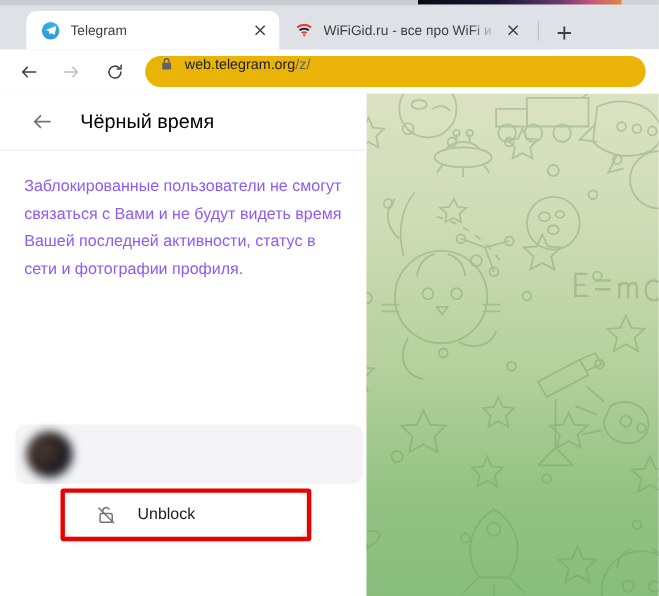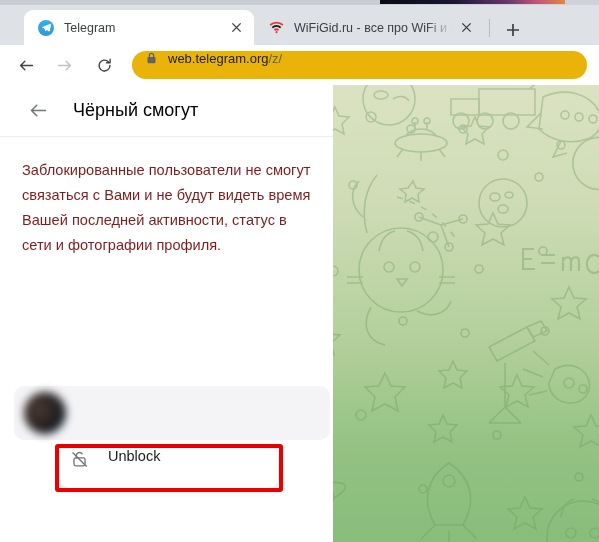--- a/index.html
+++ b/index.html
@@ -106,21 +106,21 @@
   }
   .panel-header .backarrow {
     width:28px;height:28px;margin-left:24px;
     display:flex;align-items:center;justify-content:center; color:#707579;
   }
   .panel-title {
     margin-left:21px; font-size:18px; color:#000000; font-weight:400;
   }
   .panel-desc {
     padding:21px 22px 0 22px;
-    font-size:14.6px; line-height:25px; color:#7f1d1d;
+    font-size:14.6px; line-height:25px; color:#8b5cf6;
   }
 
   
   .user-row {
     position:absolute; left:14px; top:301px; width:316px; height:54px;
     background:#f4f4f6; border-radius:10px;
     display:flex; align-items:center; padding-left:10px;
   }
   .avatar {
     width:42px;height:42px;border-radius:50%;
@@ -140,21 +140,21 @@
 
   
   .ctx-highlight {
     position:absolute; left:55px; top:359px; width:228px; height:48px;
     border:4px solid #e90000; border-radius:3px;
   }
   .ctx-menu {
     position:absolute; left:60px; top:363px; width:218px; height:40px;
     background:#ffffff; border-radius:9px;
     box-shadow: 0 2px 9px rgba(0,0,0,.16);
-    display:flex; align-items:flex-start; padding-left:8px;
+    display:flex; align-items:center; padding-left:25px;
   }
   .ctx-menu .unlock-ico { width:22px;height:22px; flex:0 0 22px; display:flex;align-items:center;justify-content:center; color:#707579;}
   .ctx-menu .ctx-label { margin-left:18px; font-size:14.5px; color:#1b1b1b; }
 </style>
 </head>
 <body>
 
 <div id="app">
 
   <div class="bg-strip">
@@ -359,21 +359,21 @@
     </div>
 
     <div class="panel">
 
       <div class="panel-header">
         <span class="backarrow">
           <svg width="21" height="21" viewBox="0 0 24 24" aria-hidden="true">
             <path fill="none" stroke="#707579" stroke-width="1.8" stroke-linecap="round" stroke-linejoin="round" d="M20 12H4 M10 6l-6 6 6 6"></path>
           </svg>
         </span>
-        <span class="panel-title">Чёрный смогут</span>
+        <span class="panel-title">Чёрный время</span>
       </div>
 
       <p class="panel-desc">Заблокированные пользователи не смогут связаться с Вами и не будут видеть время Вашей последней активности, статус в сети и фотографии профиля.</p>
 
       <div class="user-row">
         <span class="avatar"></span>
         <span class="user-texts">
           <span class="user-name"></span>
           <span class="user-sub"></span>
         </span>

